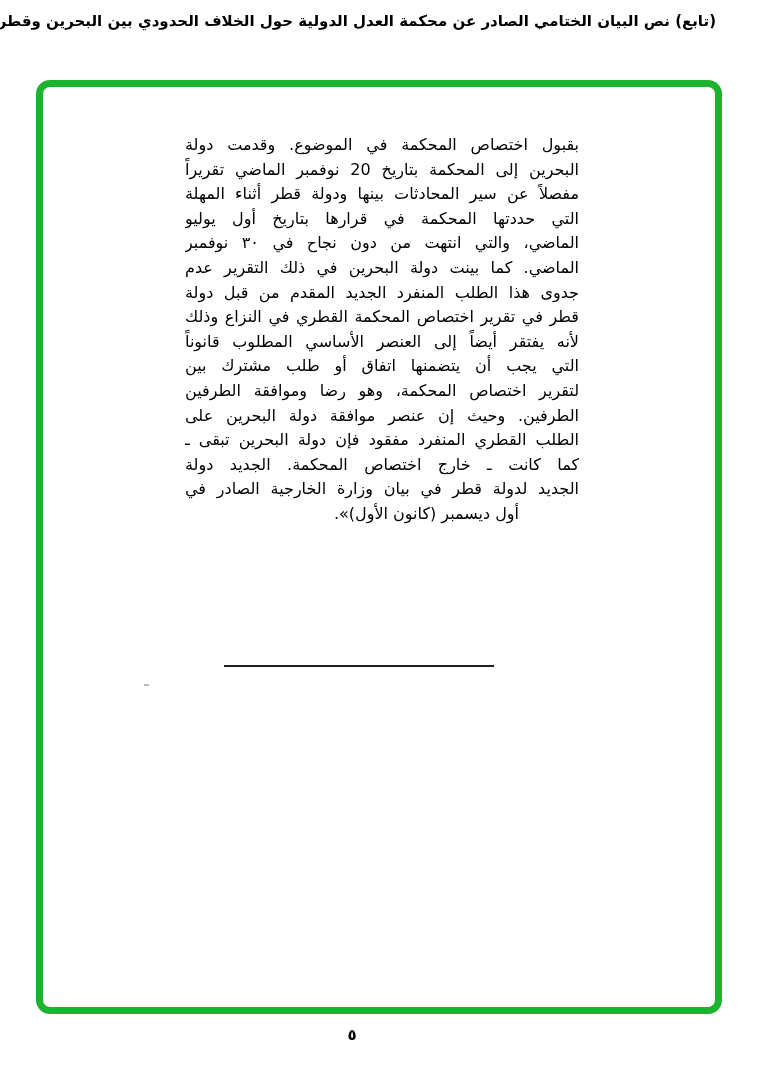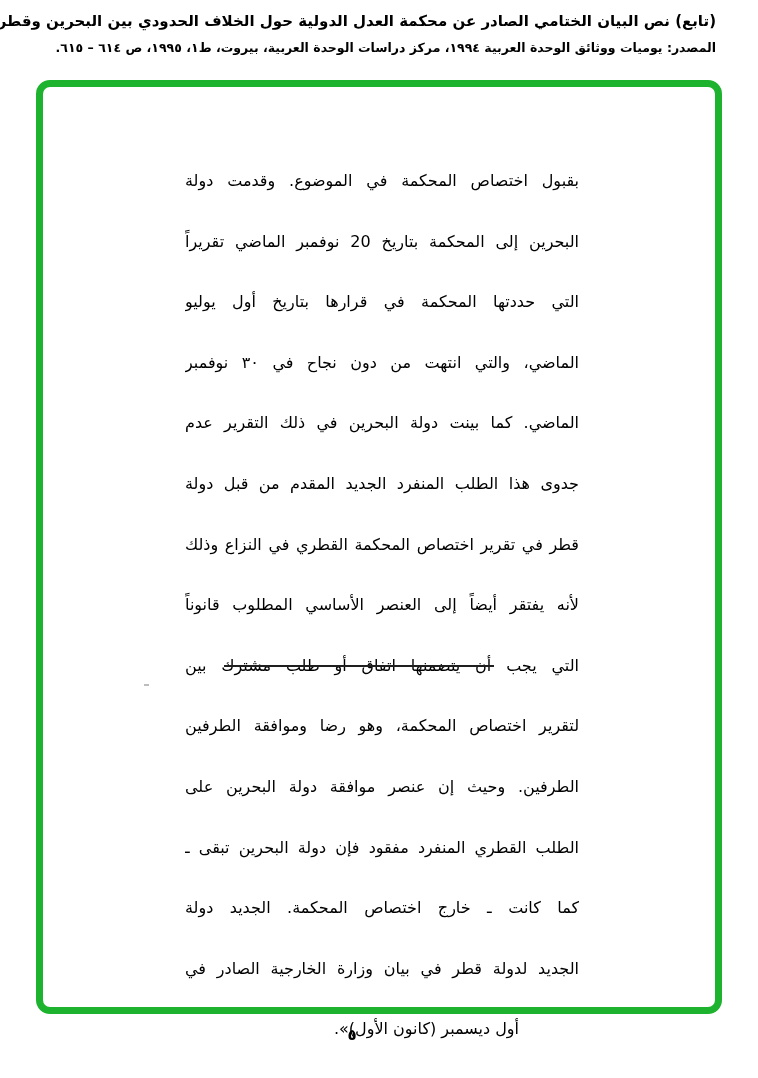--- a/index.html
+++ b/index.html
@@ -57,21 +57,20 @@
     width: 394px;
     direction: rtl;
     overflow: hidden;
   }
   .line {
     font-size: 16px;
     line-height: 24.6px;
     text-align: justify;
     text-align-last: justify;
     white-space: nowrap;
-    margin-top: 36px;
   }
   .line.last {
     text-align: center;
     text-align-last: right;
     padding-right: 60px;
   }
   
   .divider {
     position: absolute;
     left: 224px;
@@ -102,28 +101,28 @@
     direction: rtl;
   }
 </style>
 </head>
 <body>
 
 <div class="page">
 
   <div class="header">
     <div class="header-title">(تابع) نص البيان الختامي الصادر عن محكمة العدل الدولية حول الخلاف الحدودي بين البحرين وقطر.</div>
-    <div class="header-source">المصدر: يوميات ووثائق الوحدة العربية ١٩٩٤، مركز دراسات الوحدة العربية، بيروت، ط١، ١٩٩٥، ص ٦١٤ – ٦١٥.</div>
   </div>
 
   <div class="green-box"></div>
 
   <div class="body-text">
     <div class="line">بقبول اختصاص المحكمة في الموضوع. وقدمت دولة</div>
     <div class="line">البحرين إلى المحكمة بتاريخ 20 نوفمبر الماضي تقريراً</div>
+    <div class="line">مفصلاً عن سير المحادثات بينها ودولة قطر أثناء المهلة</div>
     <div class="line">التي حددتها المحكمة في قرارها بتاريخ أول يوليو</div>
     <div class="line">الماضي، والتي انتهت من دون نجاح في ٣٠ نوفمبر</div>
     <div class="line">الماضي. كما بينت دولة البحرين في ذلك التقرير عدم</div>
     <div class="line">جدوى هذا الطلب المنفرد الجديد المقدم من قبل دولة</div>
     <div class="line">قطر في تقرير اختصاص المحكمة القطري في النزاع وذلك</div>
     <div class="line">لأنه يفتقر أيضاً إلى العنصر الأساسي المطلوب قانوناً</div>
     <div class="line">التي يجب أن يتضمنها اتفاق أو طلب مشترك بين</div>
     <div class="line">لتقرير اختصاص المحكمة، وهو رضا وموافقة الطرفين</div>
     <div class="line">الطرفين. وحيث إن عنصر موافقة دولة البحرين على</div>
     <div class="line">الطلب القطري المنفرد مفقود فإن دولة البحرين تبقى ـ</div>

